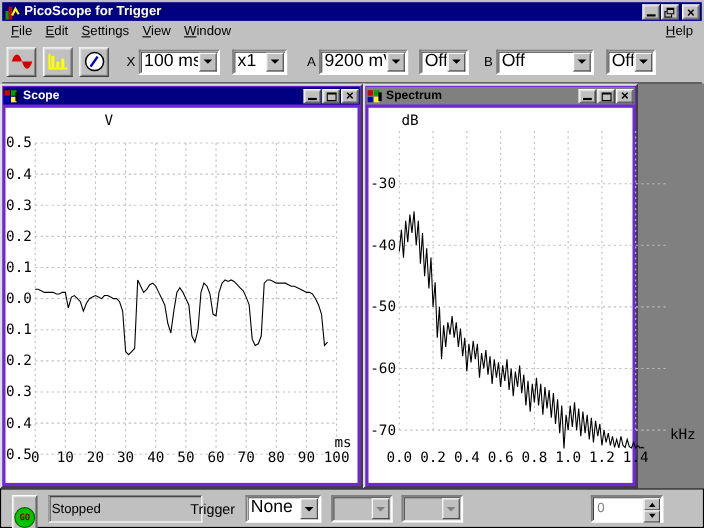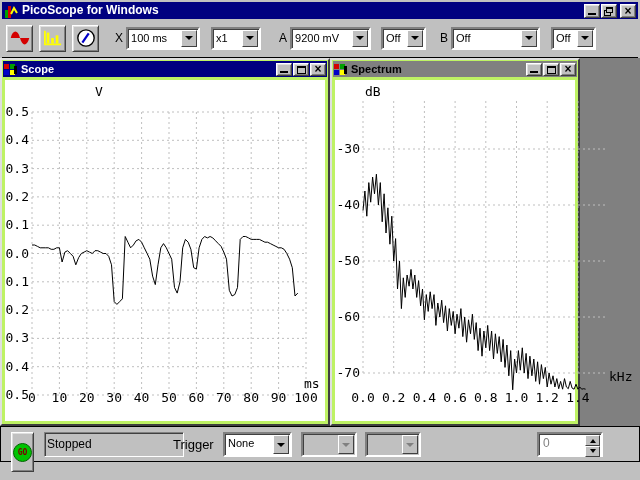--- a/index.html
+++ b/index.html
@@ -28,28 +28,28 @@
   .menu-item { padding:2px 6px; white-space:nowrap; }
   .menu-spacer { flex:1 1 auto; }
   .menu-item u { text-decoration:underline; }
 
   
   .toolbar { height:39px; display:flex; align-items:center; border-bottom:1px solid #000; padding:0 4px; }
   .tool-btn { width:27px; height:27px; margin-right:6px; display:flex; align-items:center; justify-content:center; }
   .tool-label { font-size:12px; margin:0 3px 0 10px; }
   .combo { height:23px; display:flex; align-items:stretch; background:#ffffff; border:2px solid; border-color:#808080 #ffffff #ffffff #808080; box-shadow: inset 1px 1px 0 #404040; }
   .combo.disabled { background:#c0c0c0; }
-  .combo-value { flex:1 1 auto; font-size:11px; line-height:18px; padding:0 3px; white-space:nowrap; overflow:hidden; color:#000; }
+  .combo-value { flex:1 1 auto; font-size:16px; line-height:18px; padding:0 3px; white-space:nowrap; overflow:hidden; color:#000; }
   .combo-btn { flex:0 0 16px; margin:1px; background:#c0c0c0; border:1px solid; border-color:#ffffff #404040 #404040 #ffffff; display:flex; align-items:center; justify-content:center; }
   .arr-down { width:0; height:0; border:4px solid transparent; border-top:4px solid #000; margin-top:4px; }
   .disabled .arr-down { border-top-color:#808080; }
 
   
   .mdi { height:368px; display:flex; margin:0 -2px; background:#808080; }
-  .child { position:relative; height:368px; border:2px solid; border-color:#dfdfdf #404040 #404040 #dfdfdf; background:#bef264; padding:1px; }
+  .child { position:relative; height:368px; border:2px solid; border-color:#dfdfdf #404040 #404040 #dfdfdf; background:#6d28d9; padding:1px; }
   .child-scope { width:330px; }
   .child-spectrum { width:250px; }
   .child-title { height:16px; display:flex; align-items:center; padding:0 1px; margin-bottom:1px; }
   .child-title.active { background:#000080; }
   .child-title.inactive { background:#808080; }
   .child-title .ttl { font-size:11px; font-weight:bold; flex:1 1 auto; white-space:nowrap; }
   .active .ttl { color:#ffffff; }
   .inactive .ttl { color:#000000; }
   .child-icon { width:14px; height:13px; margin-right:3px; flex:0 0 auto; }
   .ch-btn { width:16px; height:13px; position:relative; }
@@ -80,32 +80,41 @@
 <body>
 
 <div id="app">
 
   <div class="titlebar">
     <svg class="app-icon" viewBox="0 0 15 14">
       <rect x="1" y="6" width="3" height="8" fill="#00a000"></rect>
       <rect x="4" y="2" width="3" height="12" fill="#d40000"></rect>
       <path d="M7,10 L10,4 L13,9" stroke="#ffff00" stroke-width="2" fill="none"></path>
     </svg>
-    <span class="title-text">PicoScope for Windows</span>
+    <span class="title-text">PicoScope for Trigger</span>
     <span class="cap-btn raised">
         <span class="g-min"></span>
       </span>
     <span class="cap-btn raised">
         <span class="g-restore"></span>
       </span>
     <span class="cap-btn raised cap-close">
         <span class="g-close">×</span>
       </span>
   </div>
 
+  <div class="menubar">
+    <span class="menu-item"><u>F</u>ile</span>
+    <span class="menu-item"><u>E</u>dit</span>
+    <span class="menu-item"><u>S</u>ettings</span>
+    <span class="menu-item"><u>V</u>iew</span>
+    <span class="menu-item"><u>W</u>indow</span>
+    <span class="menu-spacer"></span>
+    <span class="menu-item"><u>H</u>elp</span>
+  </div>
 
   <div class="toolbar">
     <span class="tool-btn raised">
       <svg width="20" height="16" viewBox="0 0 28 22">
         <path d="M1,11 C4,-1 11,-1 14,11 C17,23 24,23 27,11 Z" fill="#d40000"></path>
       </svg>
     </span>
     <span class="tool-btn raised">
       <svg width="20" height="18" viewBox="0 0 22 20">
         <rect x="4" y="4" width="3" height="12" fill="#ffff00"></rect>

